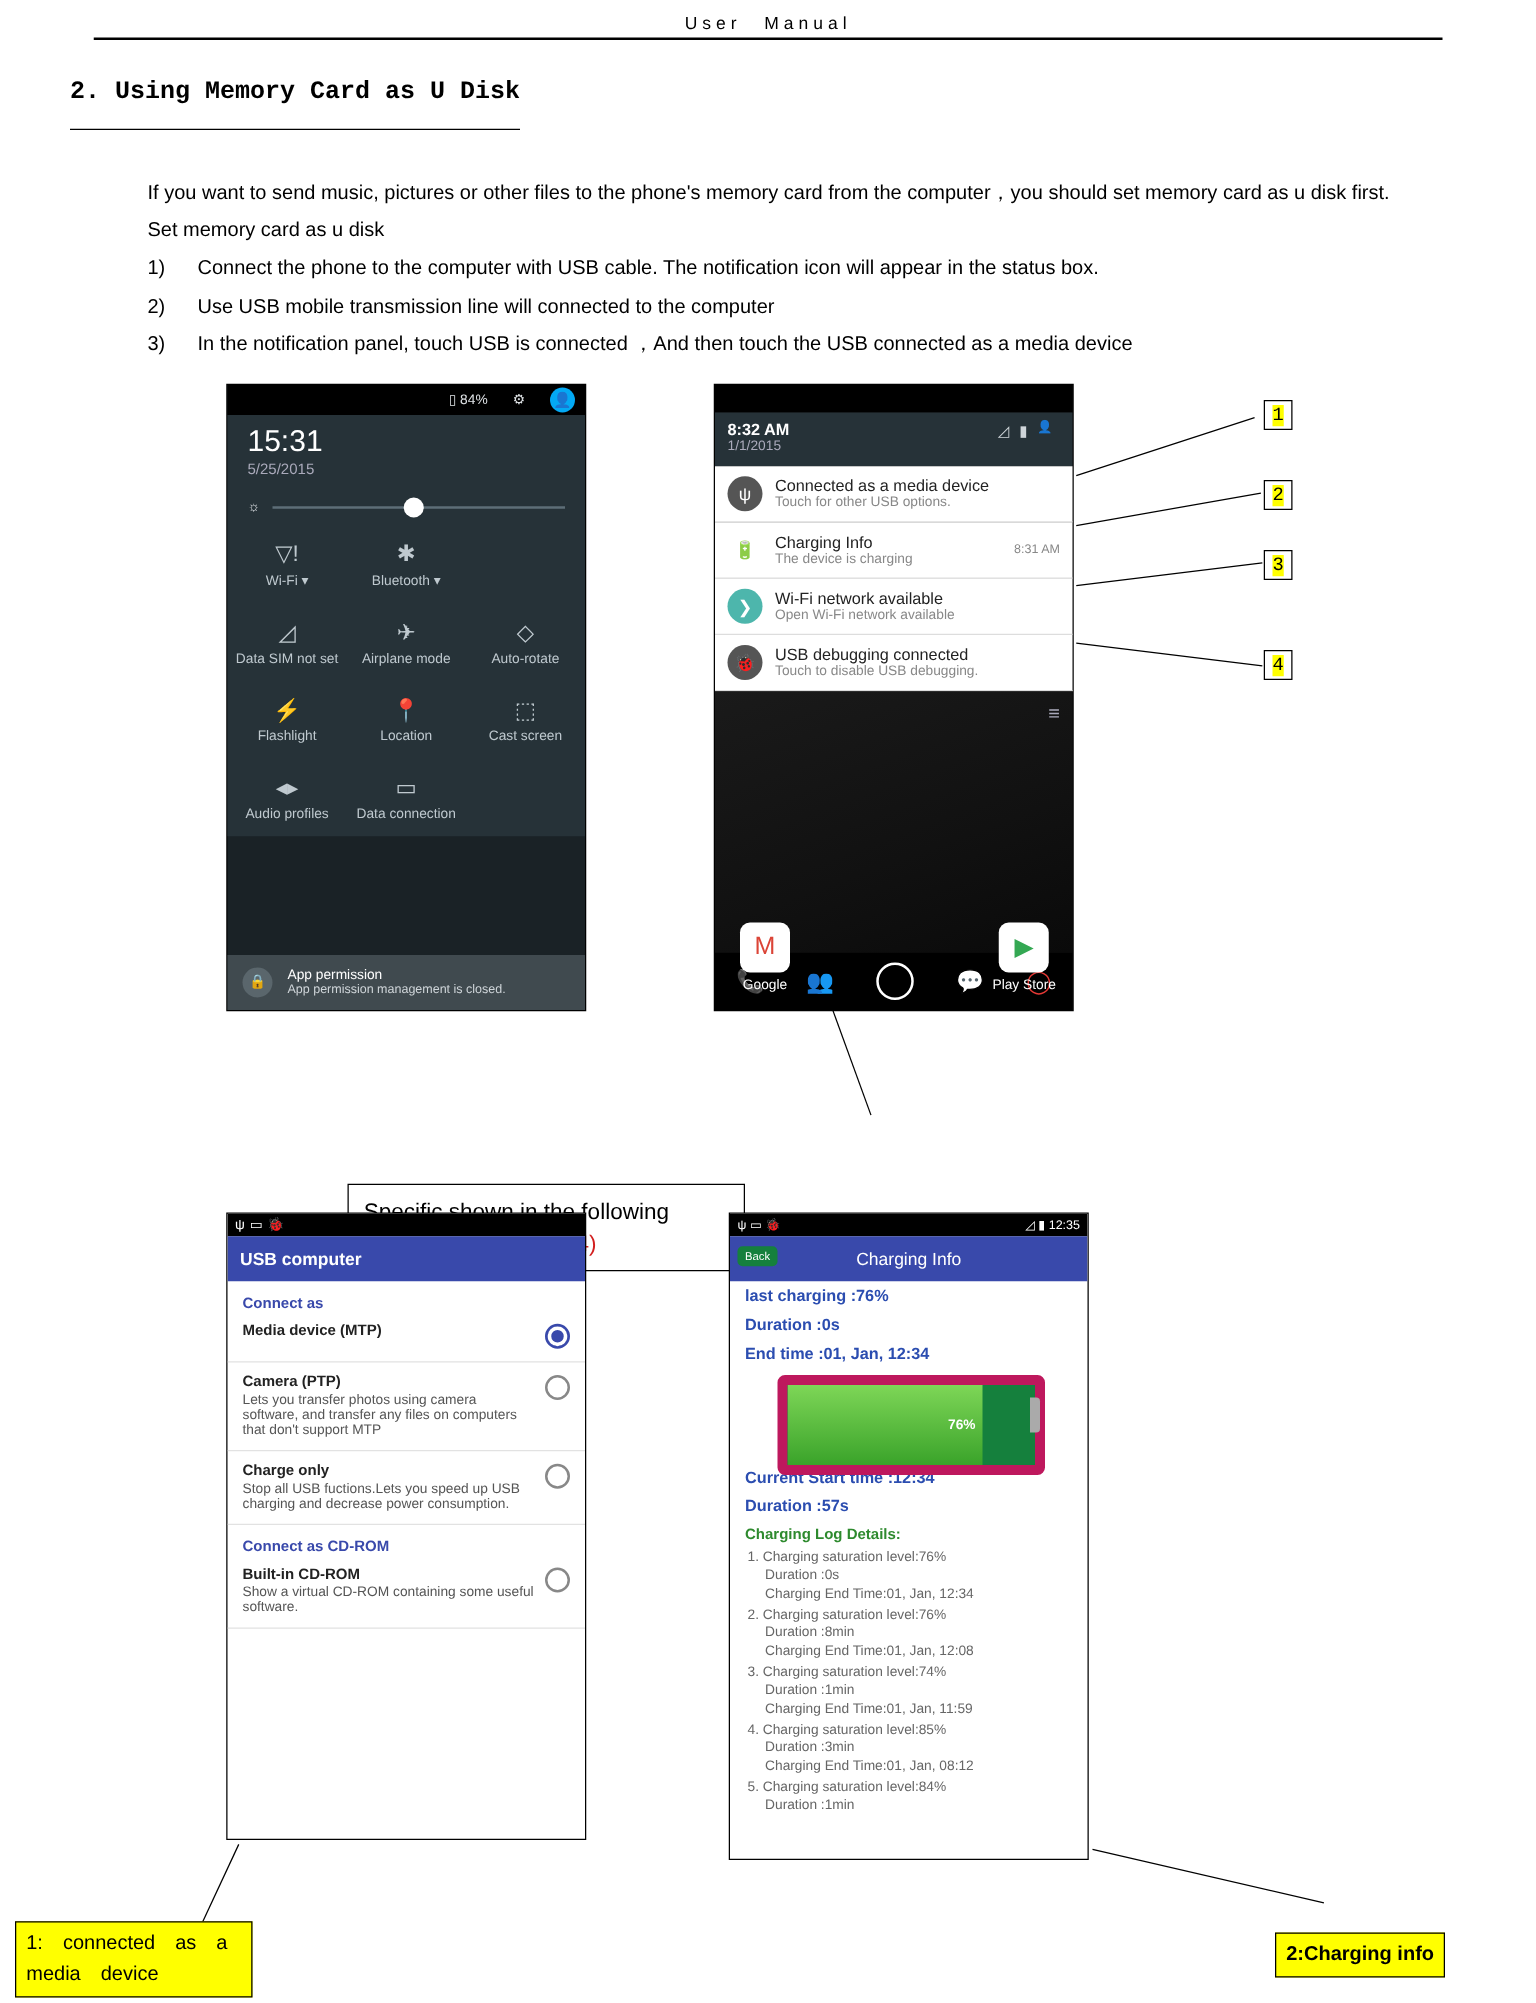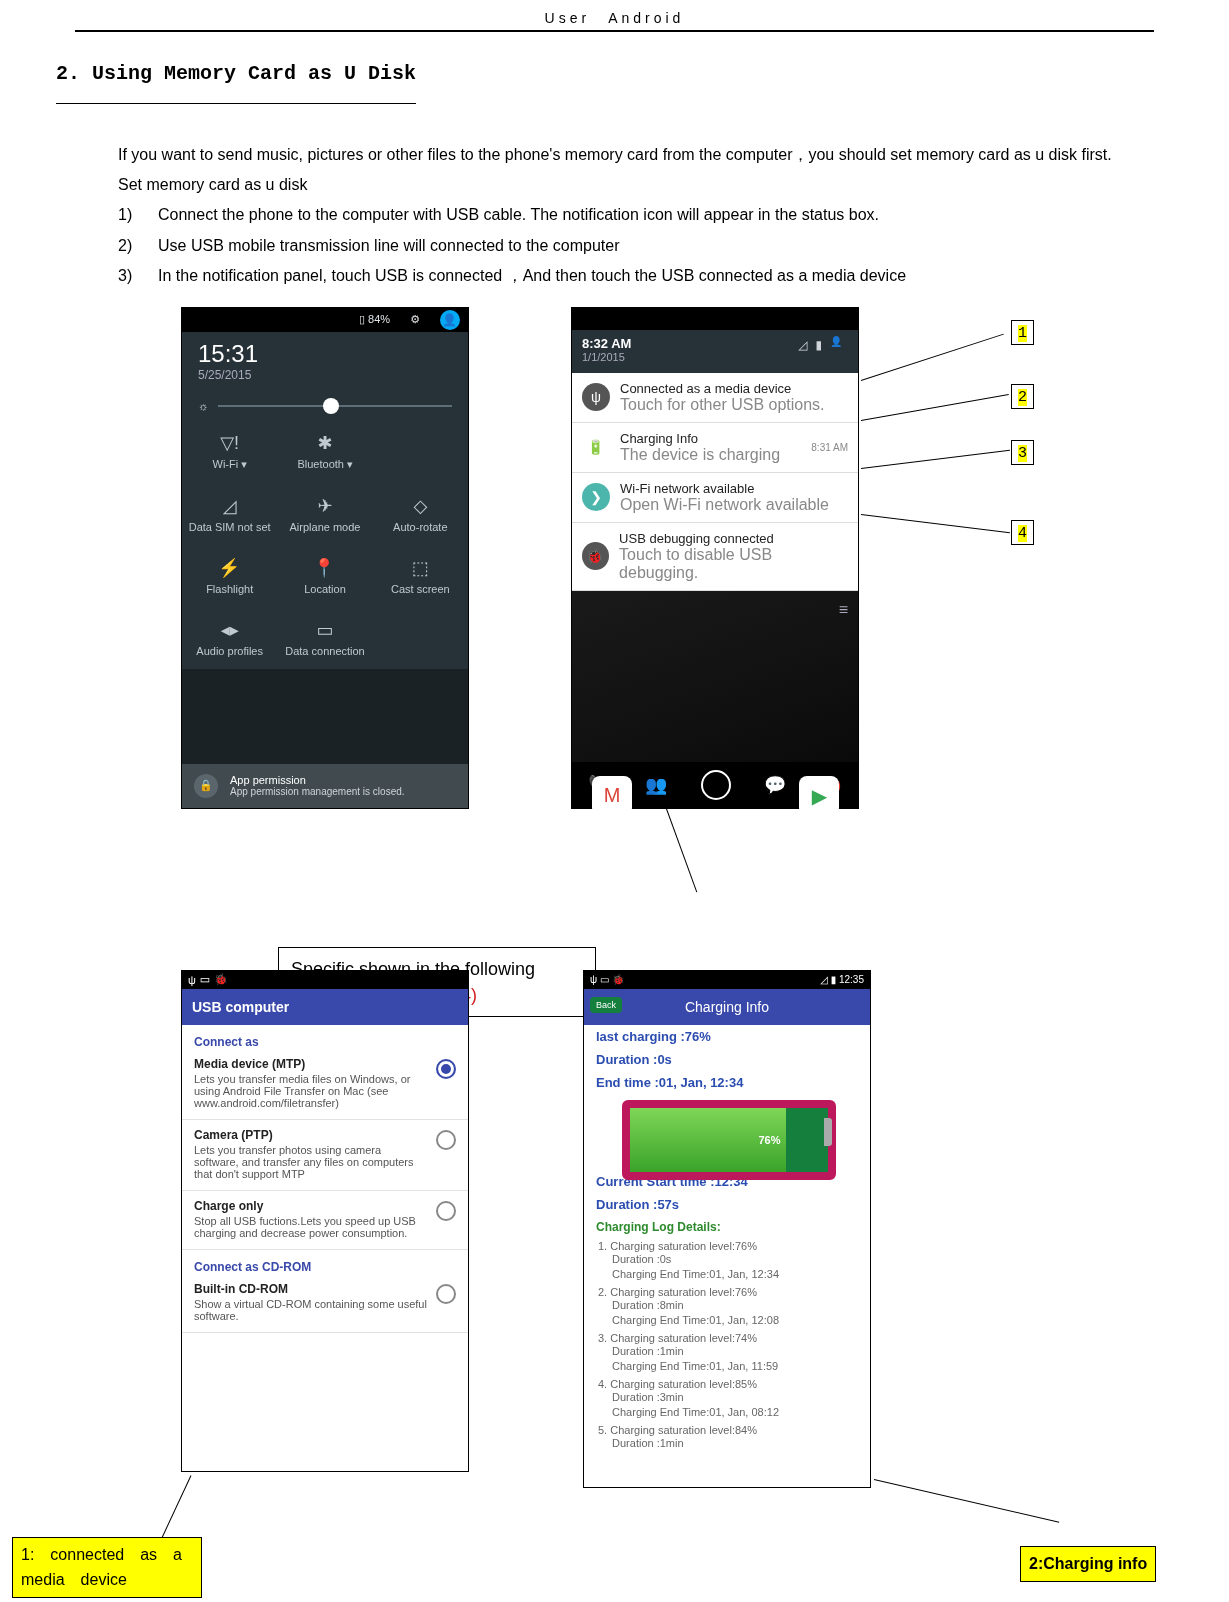--- a/index.html
+++ b/index.html
@@ -38,21 +38,21 @@
   
   .np{height:100%;display:flex;flex-direction:column}
   .np-status{background:#000;height:22px}
   .np-head{background:#263238;color:#fff;padding:6px 10px 10px;font-size:13px}
   .np-time{font-weight:bold}
   .np-date{font-size:11px;color:#aab}
   .np-head-icons{float:right;display:flex;gap:8px;align-items:center;font-size:12px;color:#cfd5d9}
   .note{background:#fff;border-bottom:1px solid #ddd;padding:8px 10px;display:flex;gap:10px;align-items:center}
   .note .nic{width:28px;height:28px;border-radius:50%;display:flex;align-items:center;justify-content:center;color:#fff;font-size:14px}
   .note .ntxt .t{font-size:13px;color:#222}
-  .note .ntxt .s{font-size:16px;color:#888}
+  .note .ntxt .s{font-size:11px;color:#888}
   .note .ntime{margin-left:auto;font-size:10px;color:#888}
   .np-home{flex:1;background:linear-gradient(160deg,#1a1a1a 0%,#111 60%,#0a0a0a 100%);position:relative}
   .ha{position:absolute;text-align:center;color:#fff;font-size:11px}
   .ha .hic{width:40px;height:40px;border-radius:8px;margin:0 auto 4px;display:flex;align-items:center;justify-content:center;font-size:20px;color:#fff}
   .np-nav{height:46px;background:#000;display:flex;align-items:center;justify-content:space-around;color:#fff;font-size:18px}
   
   .figures-row2{position:relative;height:610px}
   .fig-bl{position:absolute;left:126px;top:44px;width:286px;height:500px;box-shadow:0 0 0 1px #000;background:#fff;font-size:11px;color:#555;overflow:hidden}
   .fig-br{position:absolute;left:528px;top:44px;width:286px;height:516px;box-shadow:0 0 0 1px #000;background:#fff;font-size:11px;color:#555;overflow:hidden}
   .usb-head,.ci-head{background:#3949ab;color:#fff;font-size:14px;padding:10px;font-weight:bold}
@@ -75,21 +75,21 @@
   .ci-log{font-size:11px;padding:2px 12px 2px 14px;color:#666}
   .speech-box{position:absolute;border:1.5px solid #000;background:#fff;padding:8px 12px;font-size:18px;line-height:1.45}
   .speech-red{color:#d21f1f}
   .bottom-tag{position:absolute;border:1px solid #000;padding:4px 8px;font-size:16px;font-weight:bold;background:#ffff00;line-height:1.6}
   .conn-line{position:absolute;height:1px;background:#000;transform-origin:left center}
 </style>
 </head>
 <body>
 
 <div class="page">
-  <div class="running-header">User　Android</div>
+  <div class="running-header">User　Manual</div>
   <div class="header-rule"></div>
 
   <div class="content">
     <div>
       <span class="section-title"><span>2.</span> <span>Using Memory Card as U Disk</span></span>
     </div>
 
     <div class="body-text">
       <div class="intro">If you want to send music, pictures or other files to the phone's memory card from the computer，you should set memory card as u disk first.</div>
       <div class="subhead">Set memory card as u disk</div>
@@ -276,21 +276,20 @@
             <span>ψ</span>
             <span>▭</span>
             <span>🐞</span>
           </div>
         <div class="usb-head">USB computer</div>
         <div class="usb-sec">Connect as</div>
         <div id="usb-opts">
             <div class="usb-opt">
               <div class="ot">
                 <div class="ott">Media device (MTP)</div>
-                <div>Lets you transfer media files on Windows, or using Android File Transfer on Mac (see www.android.com/filetransfer)</div>
               </div>
               <div class="rad sel"></div>
             </div>
             <div class="usb-opt">
               <div class="ot">
                 <div class="ott">Camera (PTP)</div>
                 <div>Lets you transfer photos using camera software, and transfer any files on computers that don't support MTP</div>
               </div>
               <div class="rad"></div>
             </div>

